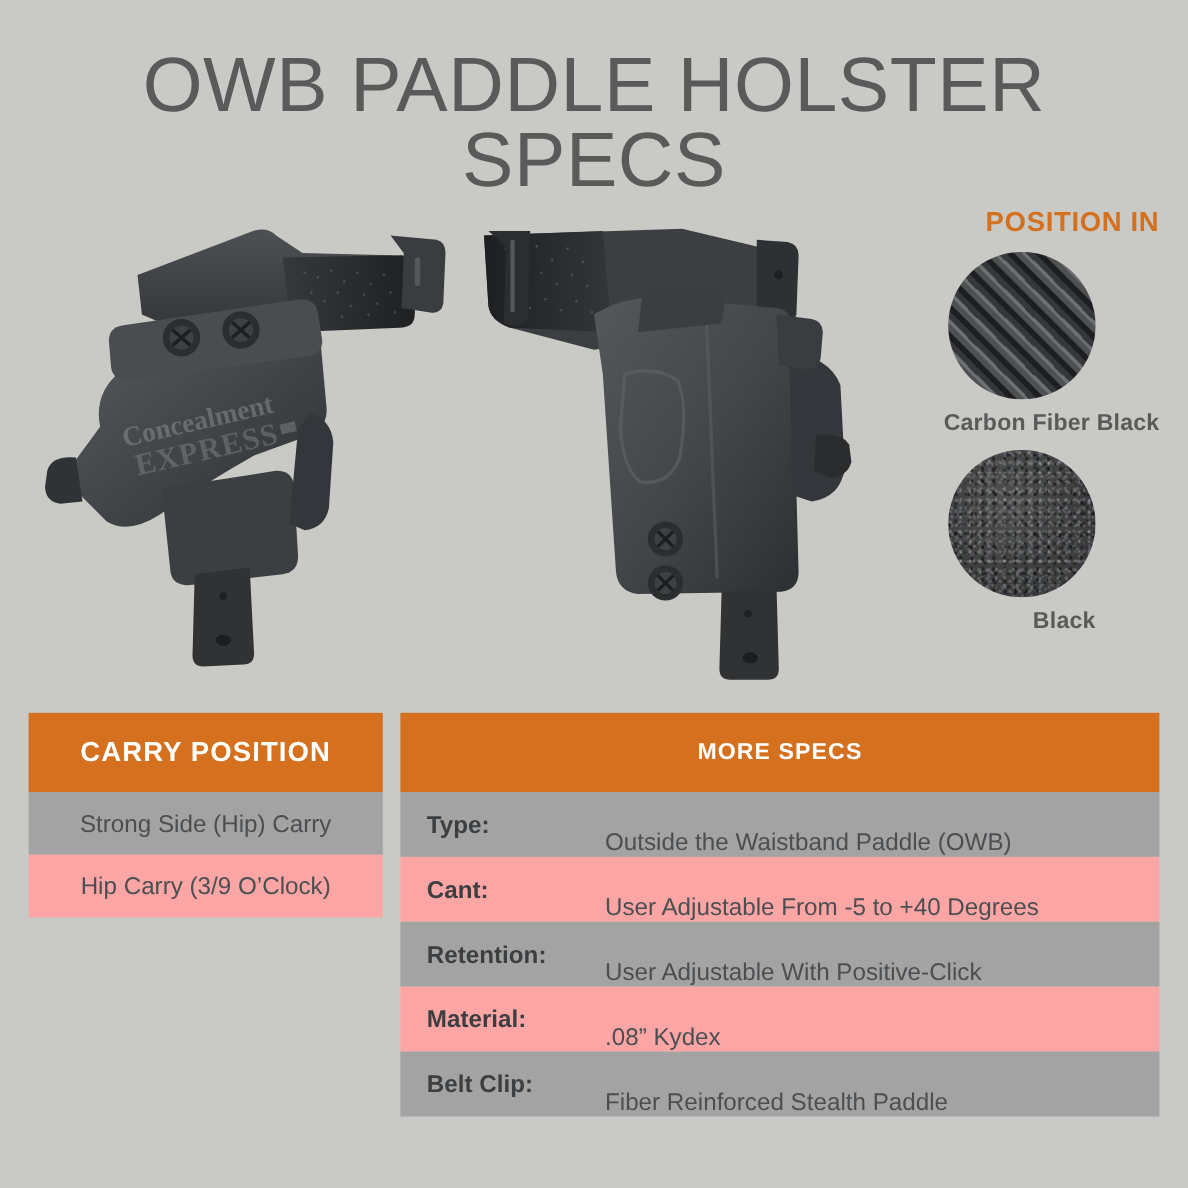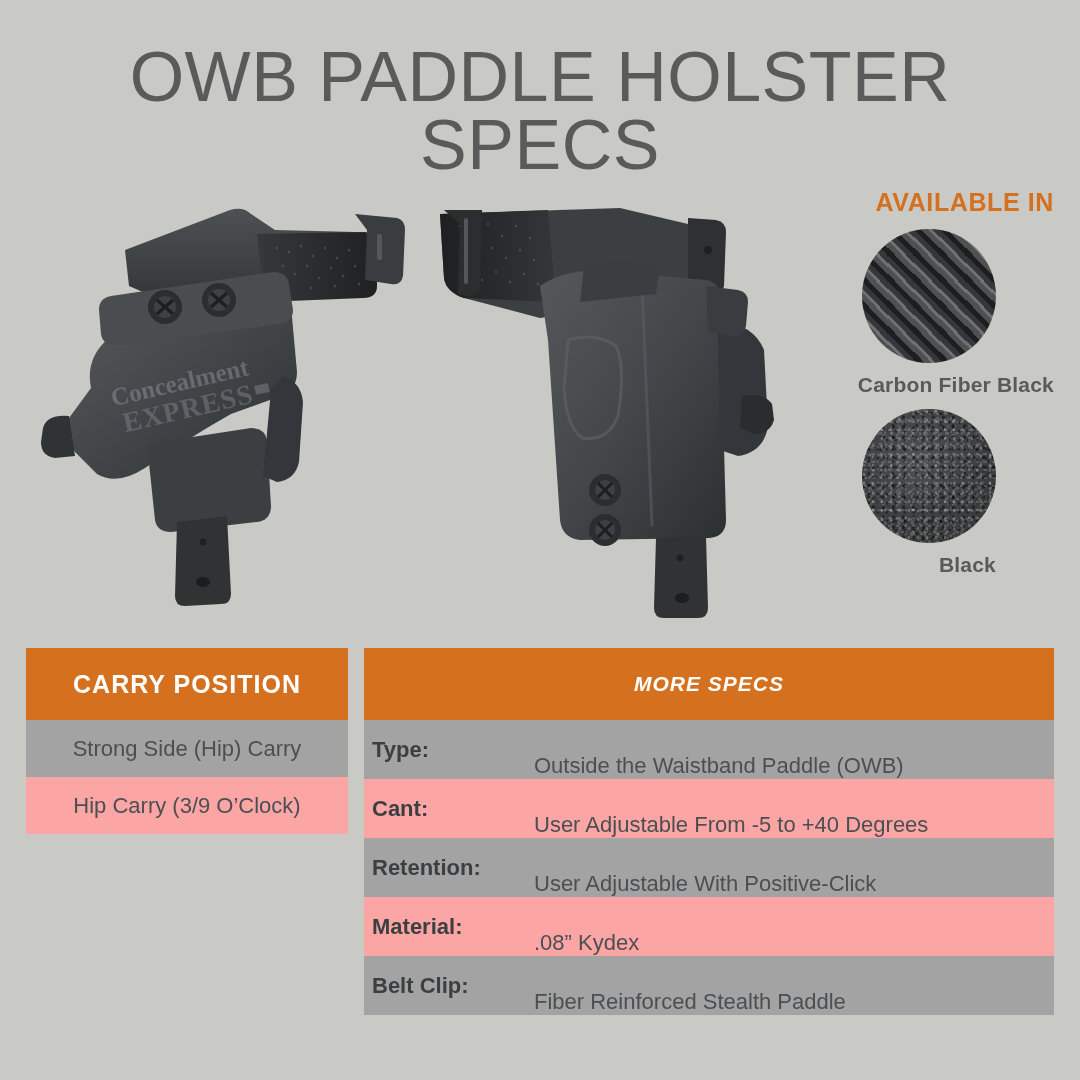--- a/index.html
+++ b/index.html
@@ -140,21 +140,20 @@
   }
   #carry-position-table .table-header {
     height: 72px;
     line-height: 72px;
     font-size: 25px;
   }
   #more-specs-table .table-header {
     height: 72px;
     line-height: 72px;
     font-size: 21px;
-    font-style: italic;
   }
 
   .row {
     box-sizing: border-box;
     display: flex;
     align-items: center;
   }
   .row.odd  { background: #a3a3a3; }
   .row.even { background: #fca5a5; }
 
@@ -162,21 +161,21 @@
   #carry-position-table .row {
     height: 57px;
     justify-content: center;
     color: #4c4f52;
     font-size: 22px;
   }
 
   
   #more-specs-table .row {
     height: 59px;
-    padding-left: 8px;
+    padding-left: 24px;
     color: #4c4f52;
   }
   .spec-label {
     font-weight: bold;
     font-size: 22px;
     color: #3c3f42;
     width: 162px;
     flex: 0 0 162px;
     white-space: nowrap;
   }
@@ -337,21 +336,21 @@
       </g>
 
       <path d="M236 348 L286 346 L288 418 Q288 428 278 428 L244 428 Q234 428 234 418 Z" fill="#303234"></path>
       <circle cx="260" cy="368" r="3.4" fill="#1e2022"></circle>
       <ellipse cx="262" cy="408" rx="7" ry="5" fill="#1b1d1f"></ellipse>
     </svg>
   </div>
 </div>
 
 <div id="available-panel">
-  <div id="available-title">AVAILABLE IN</div>
+  <div id="available-title">POSITION IN</div>
 
   <div class="swatch-group">
     <div class="swatch-circle swatch-carbon"></div>
     <div class="swatch-label">Carbon Fiber Black</div>
   </div>
 
   <div class="swatch-group">
     <div class="swatch-circle swatch-black"></div>
     <div class="swatch-label" id="swatch-black-label">Black</div>
   </div>

